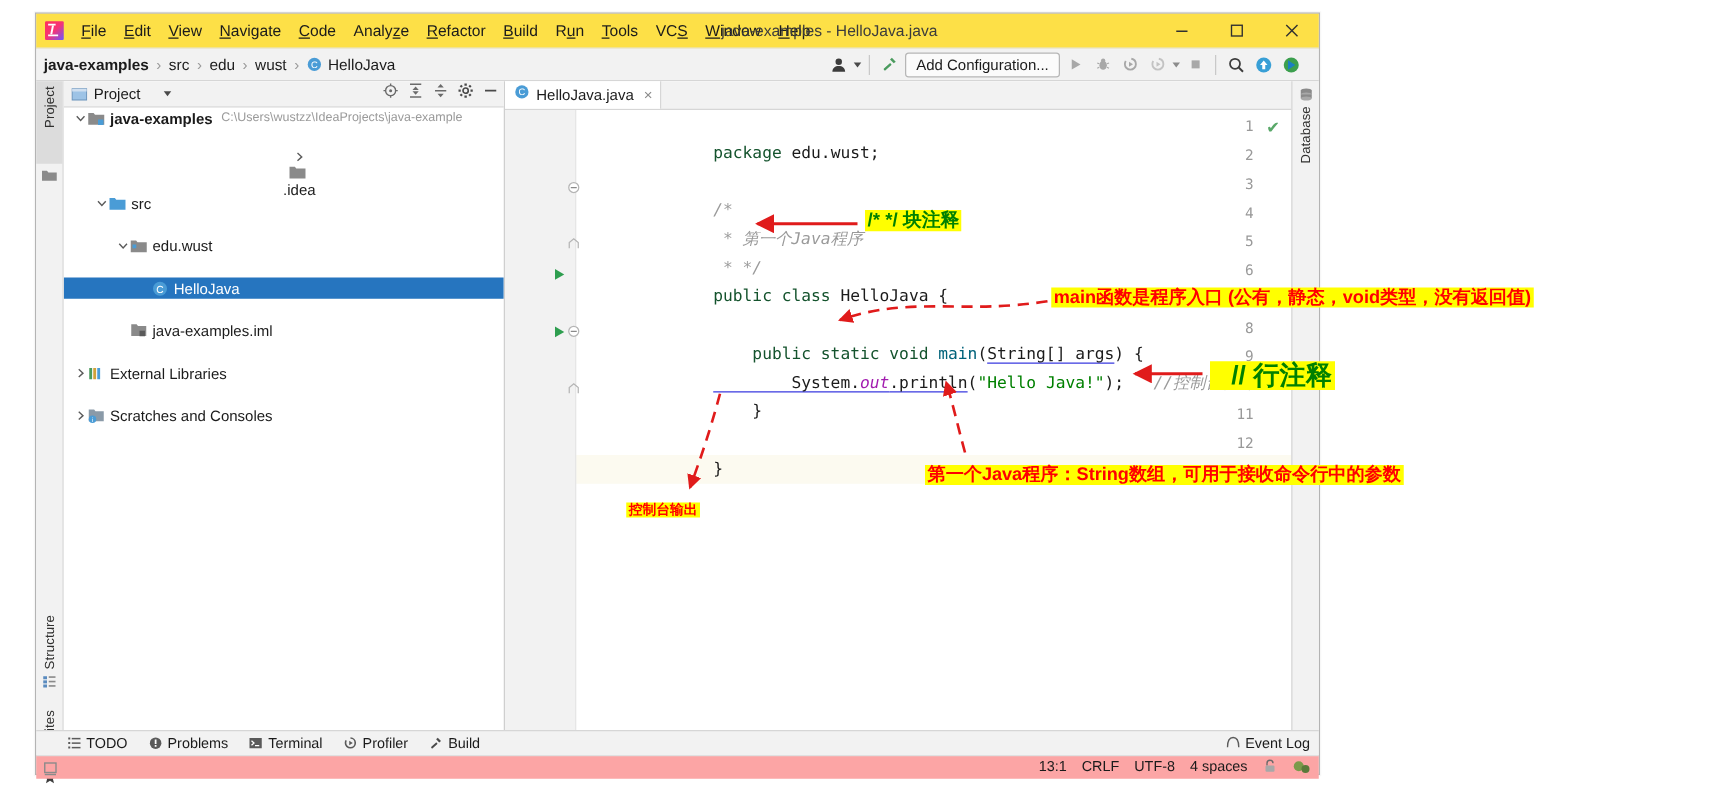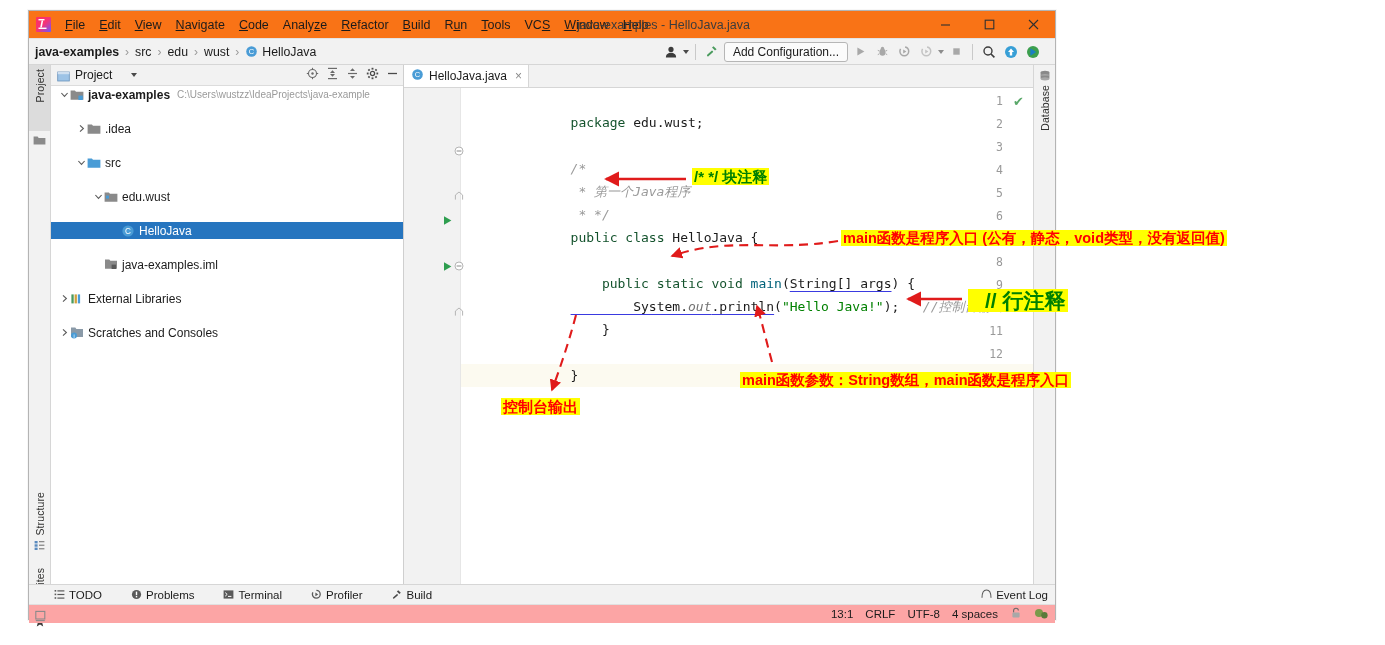--- a/index.html
+++ b/index.html
@@ -4,21 +4,21 @@
 <style>
   html,body{margin:0;padding:0;background:#ffffff;}
   body{width:1385px;height:645px;font-family:"Liberation Sans",sans-serif;-webkit-font-smoothing:antialiased;}
   #root{position:relative;width:1385px;height:645px;overflow:hidden;background:#ffffff;}
 
   
   .window{position:absolute;left:28px;top:10px;width:1026px;height:608px;background:#f2f2f2;
           border:1px solid #b4b4b4;box-shadow:0 0 0 1px rgba(0,0,0,.03);}
 
   
-  .titlerow{position:relative;height:27px;background:#f97316;border-bottom:1px solid #e3e3e3;}
+  .titlerow{position:relative;height:27px;background:#fde047;border-bottom:1px solid #e3e3e3;}
   .applogo{position:absolute;left:6px;top:5px;width:17px;height:17px;}
   .menubar{position:absolute;left:29px;top:0;height:27px;display:flex;align-items:center;gap:0px;}
   .menubar .mi{font-size:12.5px;color:#1b1b1b;padding:3px 7px;white-space:nowrap;cursor:default;}
   .menubar .mi u{text-decoration:underline;}
   .wintitle{position:absolute;left:548px;top:7px;font-size:12.5px;color:#3c3c3c;white-space:nowrap;}
   .wbtns{position:absolute;right:0;top:0;height:27px;display:flex;}
   .wbtn{width:44px;height:27px;display:flex;align-items:center;justify-content:center;color:#303030;}
   .wbtn svg{display:block;}
 
   
@@ -73,32 +73,32 @@
   .gutter{position:absolute;left:0;top:0;width:56px;height:100%;background:#f2f2f2;border-right:1px solid #e6e6e6;}
   .lnum{position:absolute;right:31px;width:30px;text-align:right;font-family:"DejaVu Sans Mono",monospace;font-size:11.5px;color:#999999;}
   .gmark{position:absolute;}
   .codelines{position:absolute;left:57px;top:0;right:0;bottom:0;font-family:"DejaVu Sans Mono",monospace;font-size:13px;}
   .cl{position:absolute;left:0;white-space:pre;line-height:23px;}
   .curline{position:absolute;left:0;right:0;height:23px;background:#fcfaf0;}
   .curline-g{position:absolute;left:0;width:56px;height:23px;background:#f3f0e4;}
   .kw{color:#14532d;}
   .str{color:#008000;}
   .cmt{color:#9a9a9a;font-style:italic;}
-  .fld{color:#737373;font-style:italic;}
+  .fld{color:#a21caf;font-style:italic;}
   .mth{color:#00627a;}
   .pln{color:#1b1b1b;}
   .uline{text-decoration:underline;text-decoration-color:#3a3ae0;text-underline-offset:3px;}
   .okmark{position:absolute;right:10px;top:6px;color:#59a869;font-size:13px;}
 
   
   .rstripe{position:absolute;right:0;top:0;width:21px;height:519px;background:#f2f2f2;border-left:1px solid #d6d6d6;}
 
   
   .btoolrow{position:relative;height:19px;background:#f2f2f2;border-top:1px solid #d6d6d6;}
-  .btools{position:absolute;left:24px;top:0;height:19px;display:flex;align-items:center;gap:28px;}
+  .btools{position:absolute;left:24px;top:0;height:19px;display:flex;align-items:center;gap:16px;}
   .btools .bt{display:flex;align-items:center;gap:4px;font-size:11.5px;color:#1b1b1b;white-space:nowrap;}
   .btools .bico{width:12px;height:12px;display:inline-flex;align-items:center;justify-content:center;}
   .eventlog{position:absolute;right:7px;top:0;height:19px;display:flex;align-items:center;gap:4px;font-size:11.5px;color:#1b1b1b;}
   .statusrow{position:relative;height:18px;background:#fca5a5;border-top:1px solid #e0e0e0;}
   .statusleft{position:absolute;left:6px;top:3px;width:12px;height:12px;}
   .statusright{position:absolute;right:7px;top:0;height:18px;display:flex;align-items:center;gap:12px;font-size:11.5px;color:#1b1b1b;}
 
   
   .ann{position:absolute;z-index:40;}
   .hl{background:#ffff00;color:#ff0000;font-weight:bold;white-space:nowrap;line-height:1.15;padding:0 2px;}
@@ -368,21 +368,21 @@
             <span class="ticon">
               <svg width="14" height="12" viewBox="0 0 14 12">
                   <path d="M0.6 1.4h4.3l1.1 1.4h7.4v8H0.6z" fill="#8a8a8a"></path>
                   <rect x="8.4" y="6.6" width="4.4" height="4.4" fill="#4a9cd6"></rect>
                 </svg>
             </span>
             <span class="tlabel b">java-examples</span>
             <span class="tpath">C:\Users\wustzz\IdeaProjects\java-example</span>
           </div>
 
-          <div class="row" style="top:17px;padding-left:25px;">
+          <div class="row" style="top:17px;padding-left:25px;flex-direction:column;">
             <span class="arrow">
               <svg width="9" height="9" viewBox="0 0 9 9">
                   <path d="M3 1.4 L6.4 4.5 L3 7.6" fill="none" stroke="#5a5a5a" stroke-width="1.1"></path>
                 </svg>
             </span>
             <span class="ticon">
               <svg width="14" height="12" viewBox="0 0 14 12">
                   <path d="M0.6 1.4h4.3l1.1 1.4h7.4v8H0.6z" fill="#8a8a8a"></path>
                 </svg>
             </span>
@@ -714,19 +714,19 @@
   <div class="ann" style="left:692px;top:168px;">
     <span class="hl green" style="font-size:15px;">/* */ 块注释</span>
   </div>
   <div class="ann" style="left:841px;top:229px;">
     <span class="hl" style="font-size:14.5px;">main函数是程序入口 (公有，静态，void类型，没有返回值)</span>
   </div>
   <div class="ann" style="left:968px;top:289px;">
     <span class="hl green" style="font-size:21px;padding-left:17px;">// 行注释</span>
   </div>
   <div class="ann" style="left:740px;top:371px;">
-    <span class="hl" style="font-size:14.5px;">main函数参数：String数组，main函数是程序入口</span>
+    <span class="hl" style="font-size:14.5px;">第一个Java程序：String数组，可用于接收命令行中的参数</span>
   </div>
   <div class="ann" style="left:501px;top:398px;">
-    <span class="hl" style="font-size:15px;">控制台输出</span>
+    <span class="hl" style="font-size:11px;">控制台输出</span>
   </div>
 
 </div>
 
 </body></html>

